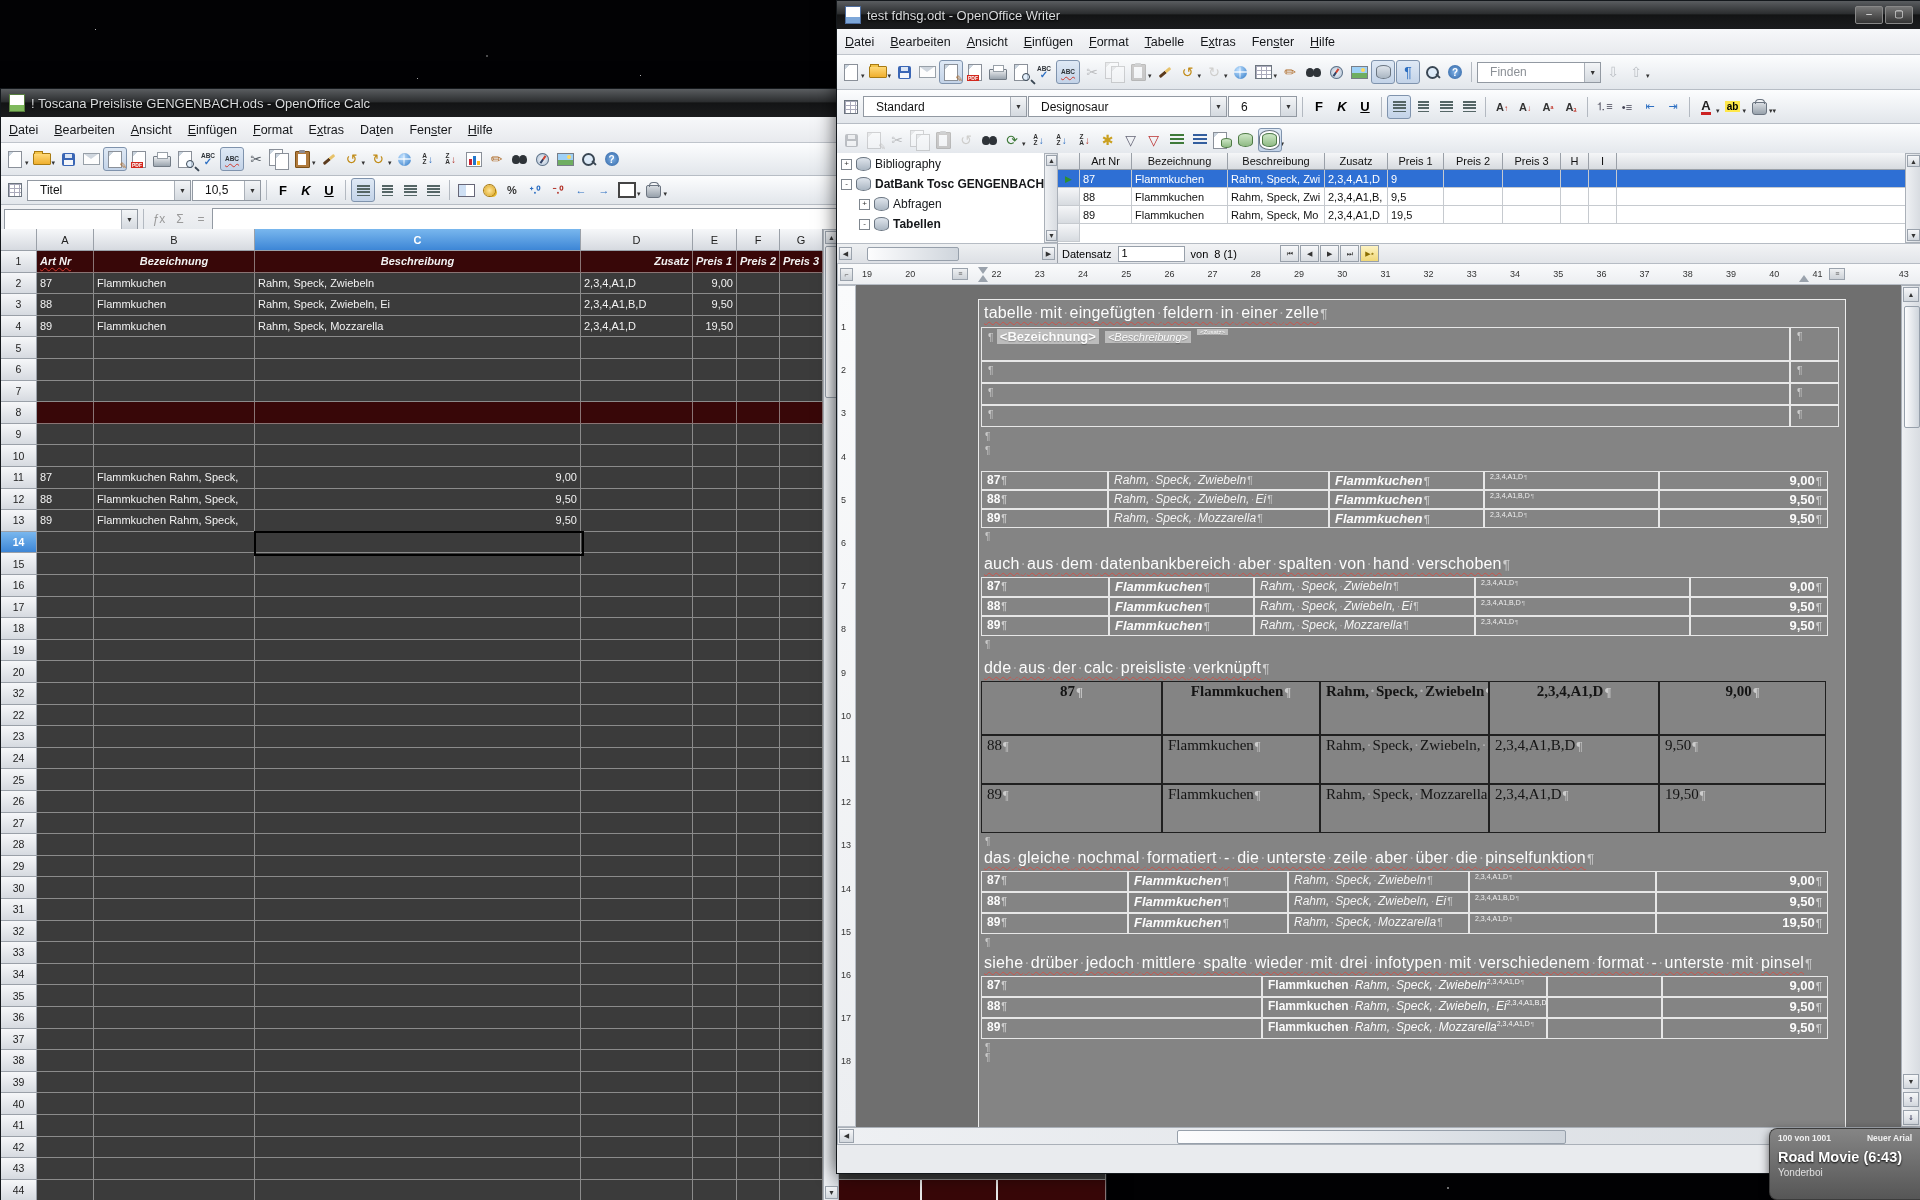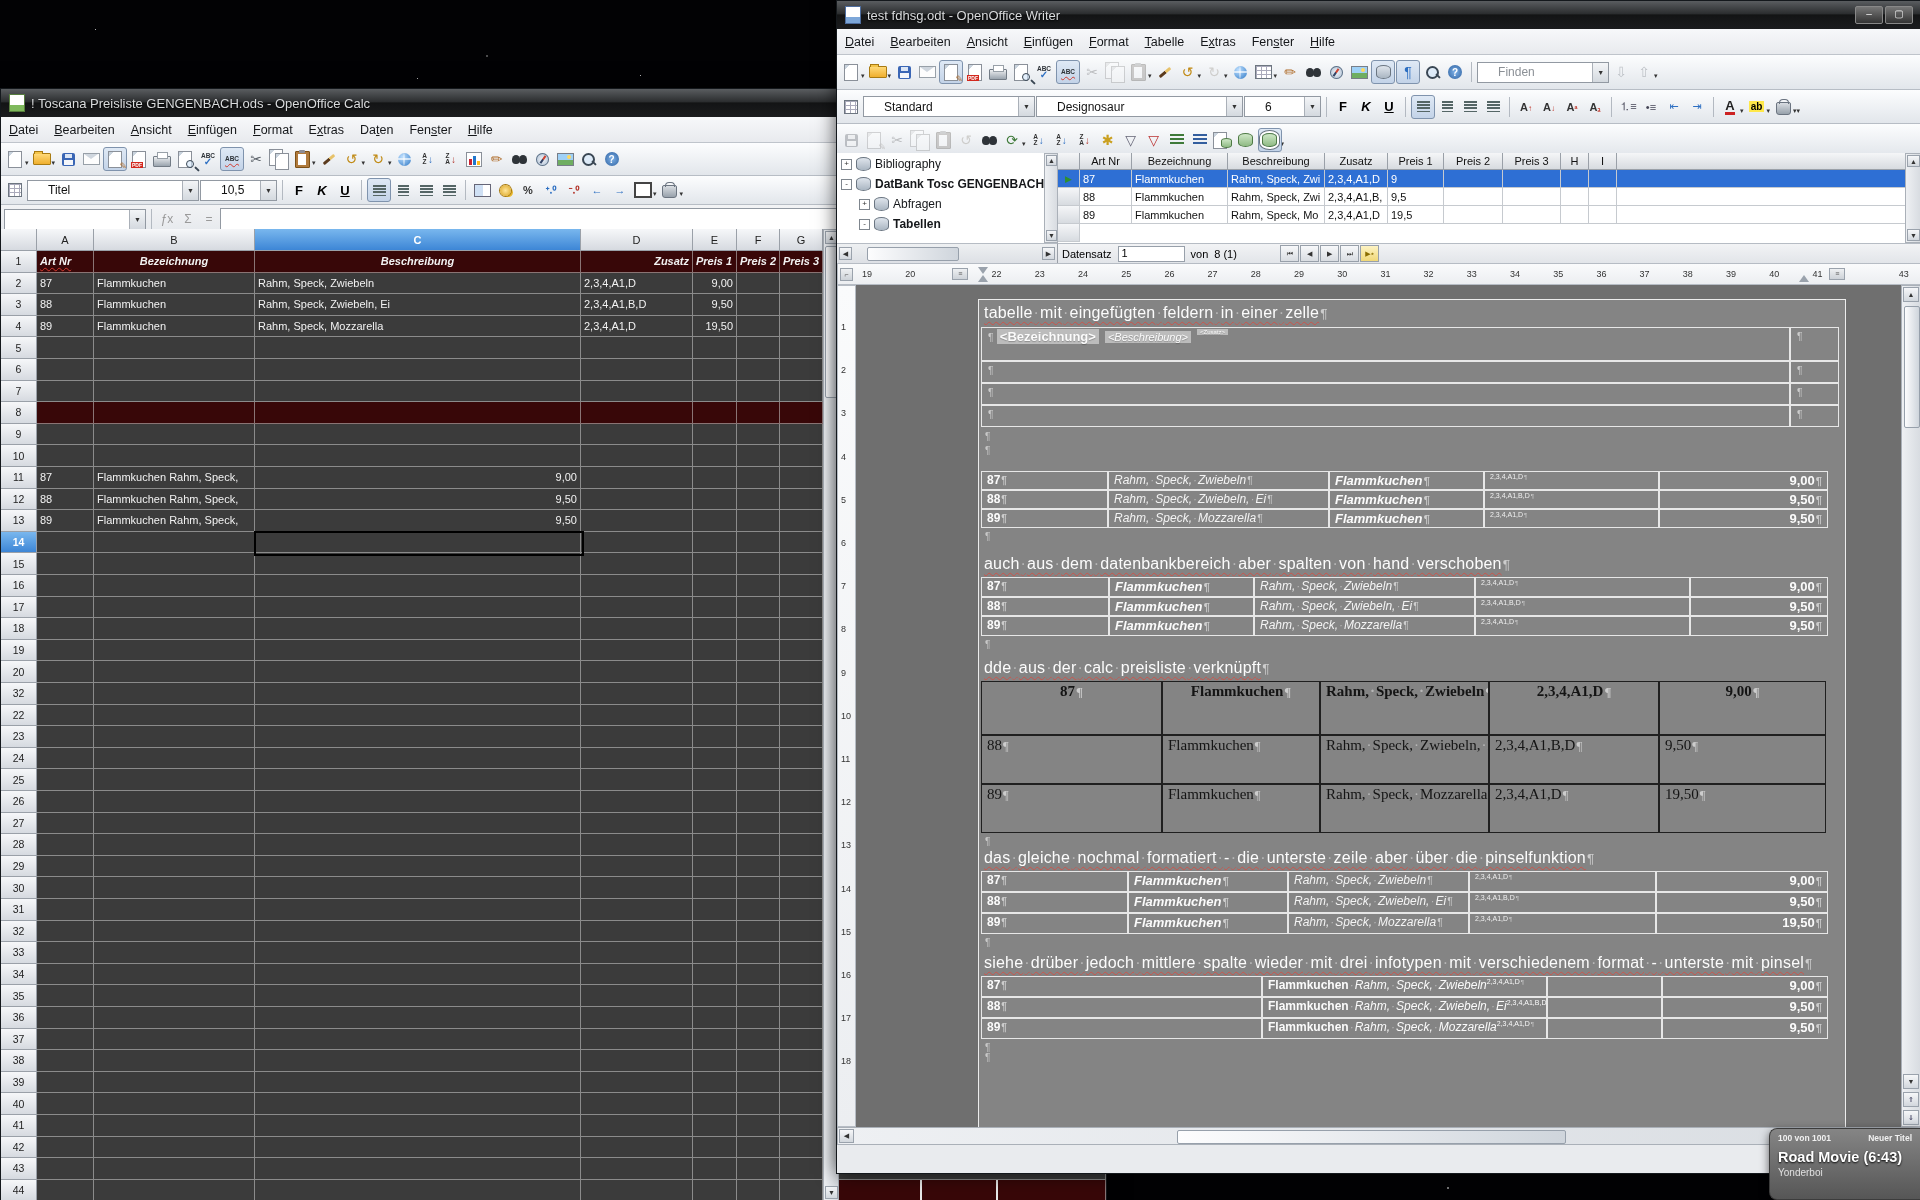--- a/index.html
+++ b/index.html
@@ -19,21 +19,21 @@
   .menubar .mi{padding:4px 8px;}
   .tb{background:linear-gradient(#fcfdfe,#e2e6eb);border-bottom:1px solid #b7bdc5;display:flex;align-items:center;
       gap:1px;padding:0 3px;}
   .sep{width:1px;height:20px;background:#b3b9c1;margin:0 4px;flex:0 0 1px;}
   .icn{width:22px;height:22px;display:flex;align-items:center;justify-content:center;border-radius:3px;
        font-size:14px;position:relative;flex:0 0 auto;}
   .icn.act{border:1px solid #7f93ad;background:linear-gradient(#dfe9f5,#c3d3e8);}
   .icn.dis{opacity:.35;filter:grayscale(.9);}
   .dda{font-size:7px;color:#333;margin:8px 1px 0 -2px;flex:0 0 auto;}
   .combo{background:#fff;border:1px solid #9299a2;height:19px;display:flex;align-items:center;font-size:12px;
-         color:#111;padding-left:20px;position:relative;flex:0 0 auto;}
+         color:#111;padding-left:12px;position:relative;flex:0 0 auto;}
   .combo .arr{margin-left:auto;width:15px;height:100%;background:linear-gradient(#f3f5f7,#d4d9df);
               border-left:1px solid #aab0b8;display:flex;align-items:center;justify-content:center;font-size:7px;color:#333;}
   .combo .ph{color:#8b9096;}
   
   .px{display:block;position:relative;}
   .px.sheet{width:12px;height:15px;background:#fff;border:1px solid #8a9099;
             background-image:linear-gradient(135deg,#c9d3dd 3px,#fff 3px);}
   .px.sheet.s2{margin-left:-8px;margin-top:4px;}
   .px.folder{width:16px;height:10px;background:linear-gradient(#ffd978,#efaf2e);border:1px solid #a97b12;border-radius:1px;}
   .px.folder::before{content:"";position:absolute;top:-3px;left:0;width:7px;height:2px;background:#f4c54a;
@@ -1453,18 +1453,18 @@
     <div class="scroll" style="left:0;top:1126px;width:1084px;height:18px;">
       <span class="sbtn" style="left:1px;top:1px;width:15px;height:14px;">◀</span>
       <span class="thumb" style="left:339px;top:2px;width:387px;height:12px;"></span>
       <span class="sbtn" style="right:1px;top:1px;width:15px;height:14px;">▶</span>
     </div>
   </div>
 
   <div id="popup">
     <div class="r1">
       <span>100 von 1001</span>
-      <span>Neuer Titel</span>
+      <span>Neuer Arial</span>
     </div>
     <div class="r2">Road Movie (6:43)</div>
     <div class="r3">Yonderboi</div>
   </div>
 </div>
 
 </body></html>

